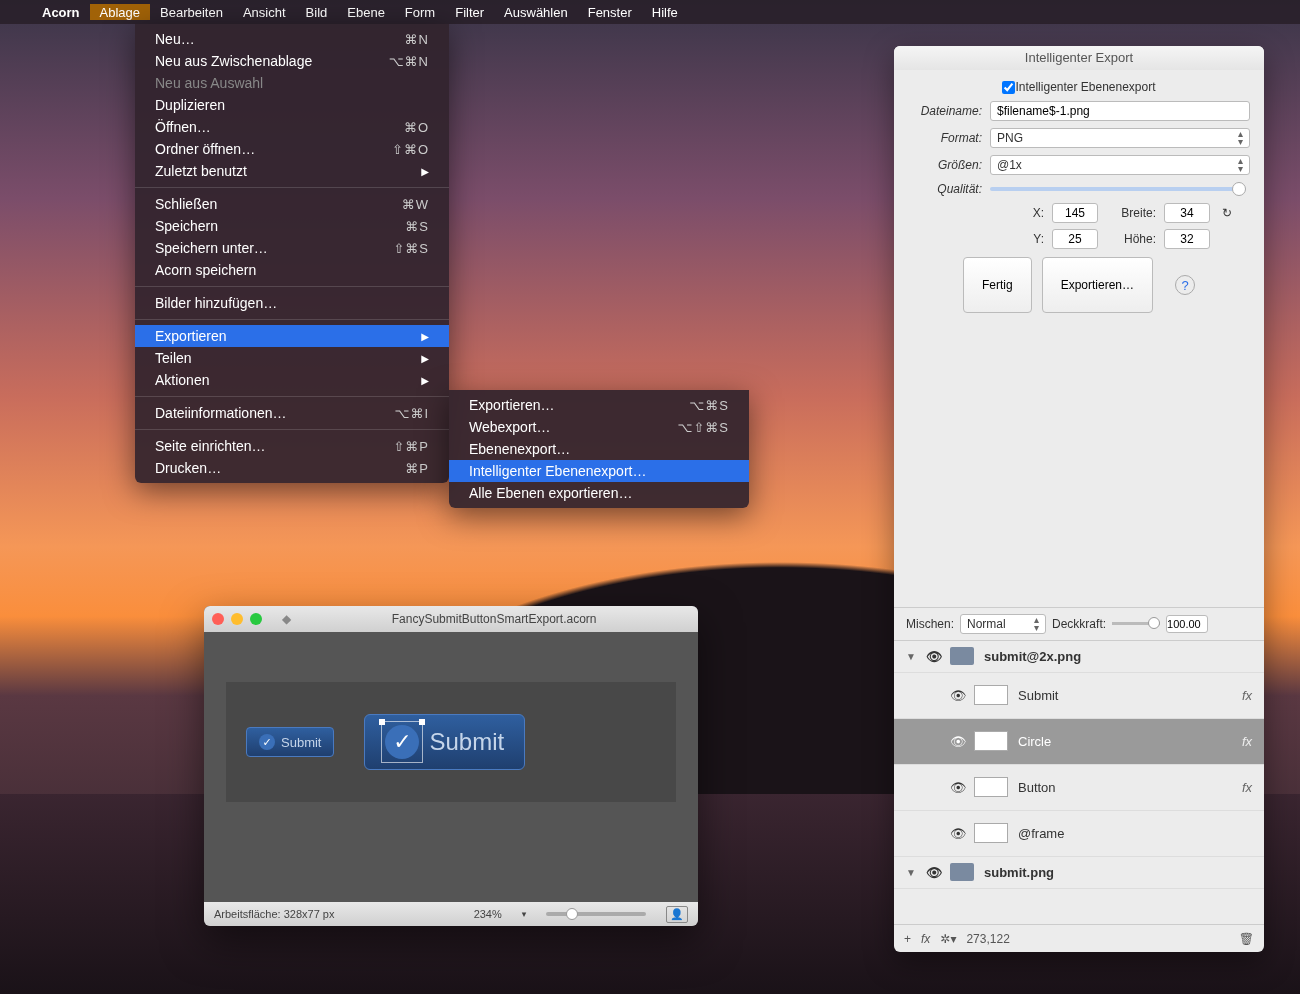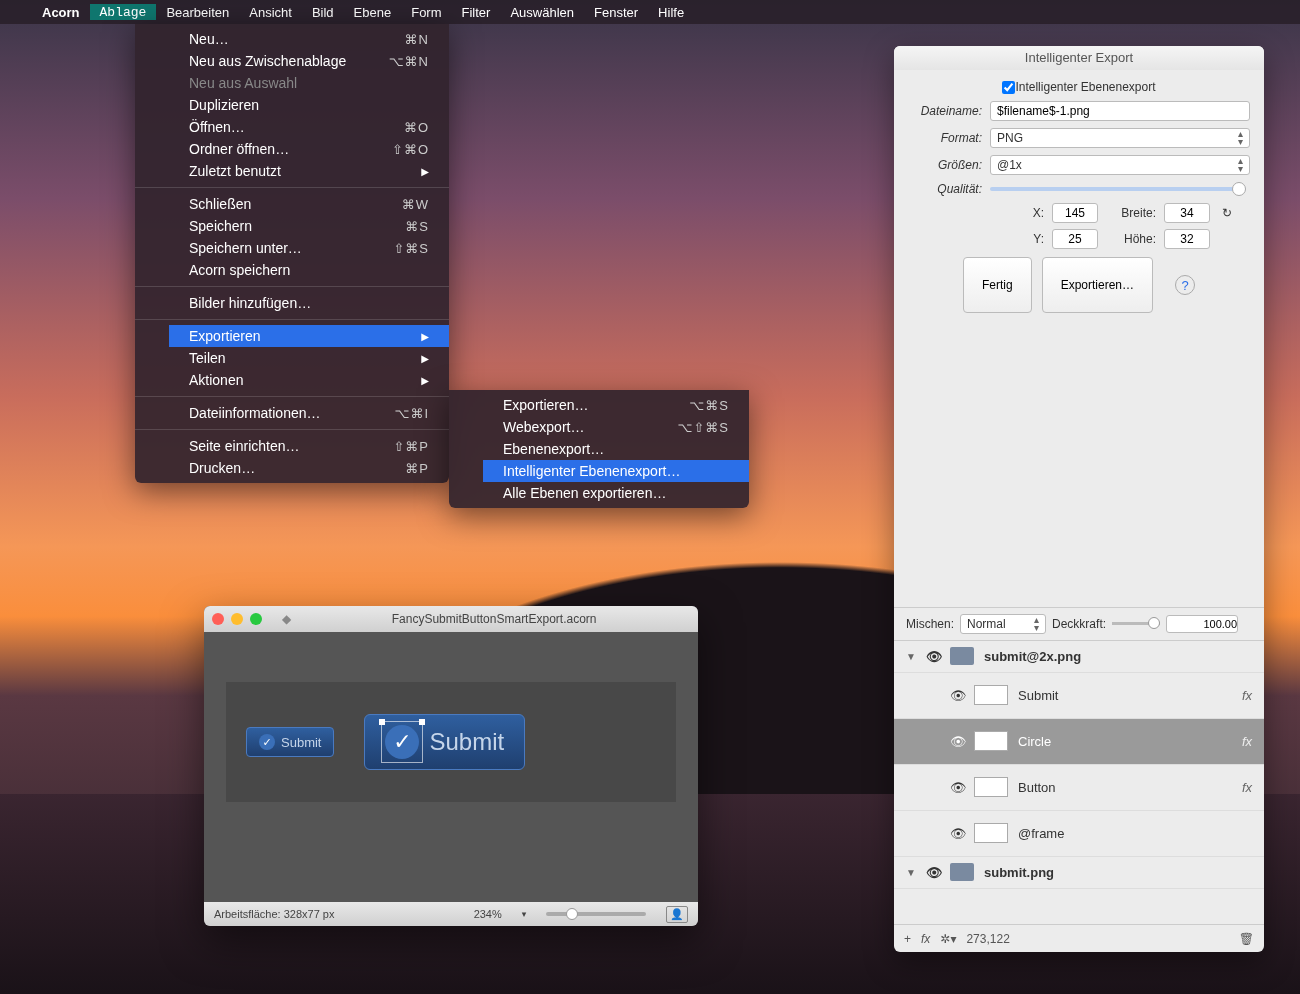--- a/index.html
+++ b/index.html
@@ -7,25 +7,25 @@
 
 
 .mountain { position:absolute; bottom:200px; left:0; right:0; height:400px; background: radial-gradient(ellipse at 60% 100%, #1a1318 0%, #1a1318 40%, transparent 41%); clip-path: polygon(0% 100%, 0% 60%, 15% 35%, 30% 55%, 50% 20%, 70% 45%, 100% 30%, 100% 100%); }
 .water { position:absolute; bottom:0; left:0; right:0; height:200px; background: linear-gradient(to bottom, #3a2530 0%, #1a1218 100%); }
 
 
 .menubar { position:absolute; top:0; left:0; right:0; height:24px; background:rgba(40,30,40,0.85); display:flex; align-items:center; color:#fff; font-size:13px; padding-left:18px; }
 .menubar .apple { margin-right:14px; font-size:15px; }
 .menubar .mitem { padding:0 10px; height:16px; display:flex; align-items:center; cursor:default; }
 .menubar .mitem.bold { font-weight:600; }
-.menubar .mitem.active { background:#0f766e;font-family:Liberation Mono, monospace; }
+.menubar .mitem.active { background:#a16207; }
 
 
 .menu { position:absolute; background:rgba(50,35,45,0.93); border-radius:0 0 6px 6px; color:#fff; font-size:14px; padding:4px 0; min-width:300px; box-shadow:0 8px 30px rgba(0,0,0,0.5); }
-.menu .row { display:flex; align-items:center; height:22px; padding:0 20px; justify-content:space-between;margin-left:34px; }
+.menu .row { display:flex; align-items:center; height:22px; padding:0 20px; justify-content:space-between; }
 .menu .row.sel { background:#2b6fe8; }
 .menu .row.dis { color:#888; }
 .menu hr { border:none; border-top:1px solid rgba(255,255,255,0.15); margin:5px 0; }
 .menu .sc { color:#ccc; font-size:13px; letter-spacing:1px; }
 .menu .arrow { font-size:10px; }
 
 
 .docwin { position:absolute; left:204px; top:606px; width:494px; height:320px; background:#555; border-radius:6px; box-shadow:0 15px 40px rgba(0,0,0,0.5); display:flex; flex-direction:column; }
 .docwin .titlebar { height:26px; background:linear-gradient(#e8e8e8,#d0d0d0); border-radius:6px 6px 0 0; display:flex; align-items:center; padding:0 8px; font-size:12px; color:#444; gap:7px; }
 .tl-dot { width:12px; height:12px; border-radius:50%; }
@@ -56,21 +56,21 @@
 .qslider { flex:1; height:4px; background:#b8cff0; border-radius:2px; position:relative; margin-right:4px; }
 .qslider .k { position:absolute; right:0; top:-5px; width:14px; height:14px; background:#fff; border:1px solid #aaa; border-radius:50%; }
 .xy { display:flex; gap:8px; align-items:center; justify-content:flex-end; padding-right:14px; }
 .xy input { width:46px; height:20px; border:1px solid #bbb; border-radius:3px; text-align:center; font-size:12px; }
 .xy .l { width:50px; text-align:right; }
 .btnrow { display:flex; gap:10px; justify-content:center; margin-top:8px; align-items:center; }
 .pbtn { background:linear-gradient(#fff,#eee); border:1px solid #bbb; border-radius:4px; padding:20px 18px; font-size:12px; }
 .help { width:20px; height:20px; border:1px solid #aaa; border-radius:50%; color:#2b6fe8; display:flex; align-items:center; justify-content:center; font-size:13px; margin-left:12px; }
 
 .mixrow { display:flex; align-items:center; padding:6px 12px; gap:6px; border-top:1px solid #ccc; border-bottom:1px solid #ccc; }
-.mixrow input { width:72px; height:18px; border:1px solid #bbb; border-radius:3px; text-align:right; font-size:11px; }
+.mixrow input { width:42px; height:18px; border:1px solid #bbb; border-radius:3px; text-align:left; font-size:11px; }
 .oslider { width:48px; height:3px; background:#bbb; position:relative; }
 .oslider .k { position:absolute; right:0; top:-5px; width:12px; height:12px; background:#fff; border:1px solid #999; border-radius:50%; }
 
 .layers { flex:1; overflow:hidden; }
 .lrow { display:flex; align-items:center; height:46px; padding:0 12px; gap:10px; border-bottom:1px solid #ddd; }
 .lrow.sel { background:#9a9a9a; color:#fff; }
 .lrow.group { height:32px; font-weight:600; }
 .lrow .eye { font-size:13px; width:14px; }
 .lrow .dis { width:10px; font-size:10px; color:#666; }
 .lrow .thumb { width:34px; height:20px; background:#fff; border:1px solid #aaa; }

